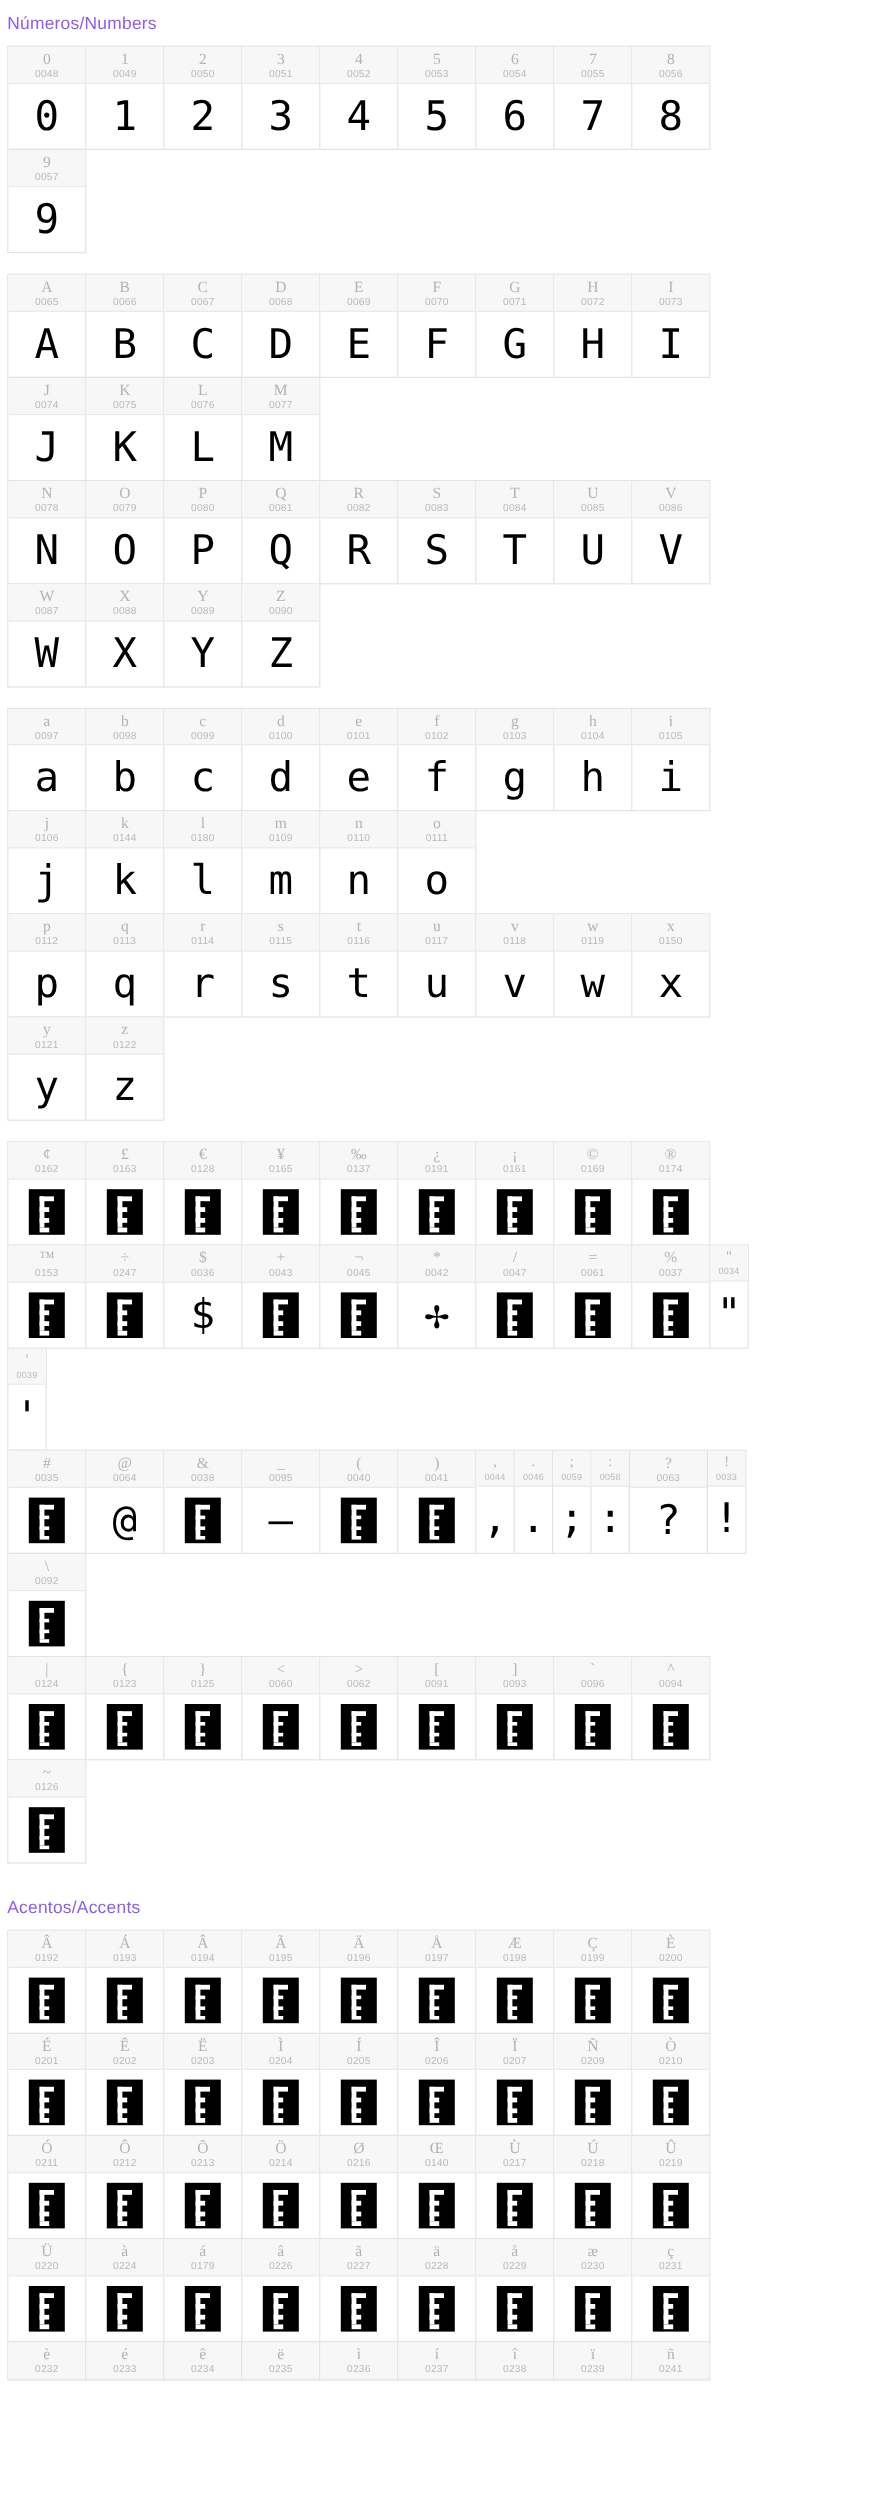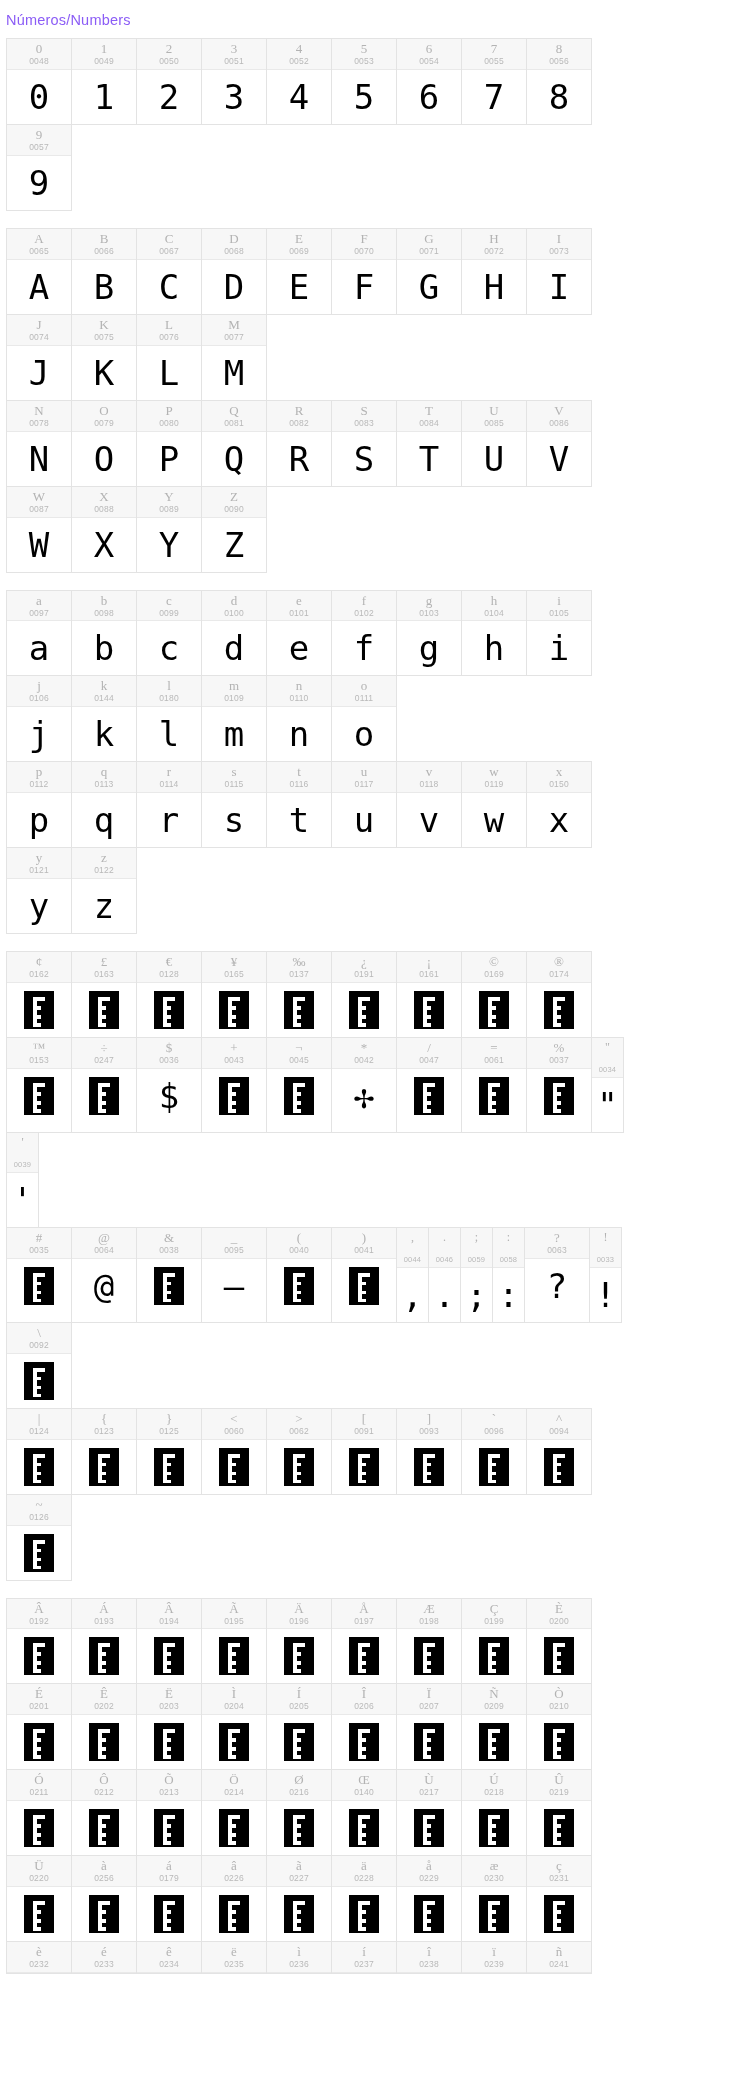--- a/index.html
+++ b/index.html
@@ -73,21 +73,21 @@
     align-items: center;
     justify-content: center;
     font-size: 34px;
     color: #000000;
     font-family: "DejaVu Sans Mono", monospace;
     overflow: hidden;
   }
   
   .cell.narrow { width: 33px; }
   .cell.narrow .ch { font-size: 12px; }
-  .cell.narrow .code { font-size: 7.5px; margin-top: 10px; }
+  .cell.narrow .code { font-size: 7.5px; }
 
   
   .tofu {
     width: 30px;
     height: 38px;
     background: #000000;
     position: relative;
     display: inline-block;
   }
   .tofu::before {
@@ -1010,20 +1010,21 @@
             <div class="glyph">
               <span class="tofu">
                 <i></i>
               </span>
             </div>
           </div>
         </div>
         <div class="spacer"></div>
       </div>
       <div class="section">
+        <div class="section-title">Acentos/Accents</div>
         <div class="grid">
           <div class="cell">
             <div class="meta">
               <span class="ch">Â</span>
               <span class="code">0192</span>
             </div>
             <div class="glyph">
               <span class="tofu">
                 <i></i>
               </span>
@@ -1328,21 +1329,21 @@
             </div>
             <div class="glyph">
               <span class="tofu">
                 <i></i>
               </span>
             </div>
           </div>
           <div class="cell">
             <div class="meta">
               <span class="ch">à</span>
-              <span class="code">0256</span>
+              <span class="code">0224</span>
             </div>
             <div class="glyph">
               <span class="tofu">
                 <i></i>
               </span>
             </div>
           </div>
           <div class="cell">
             <div class="meta">
               <span class="ch">á</span>

